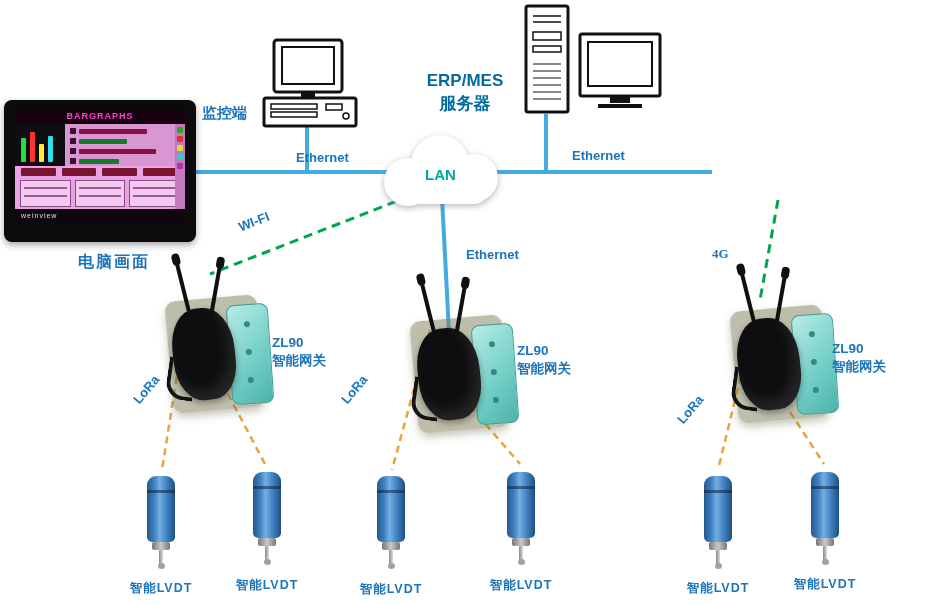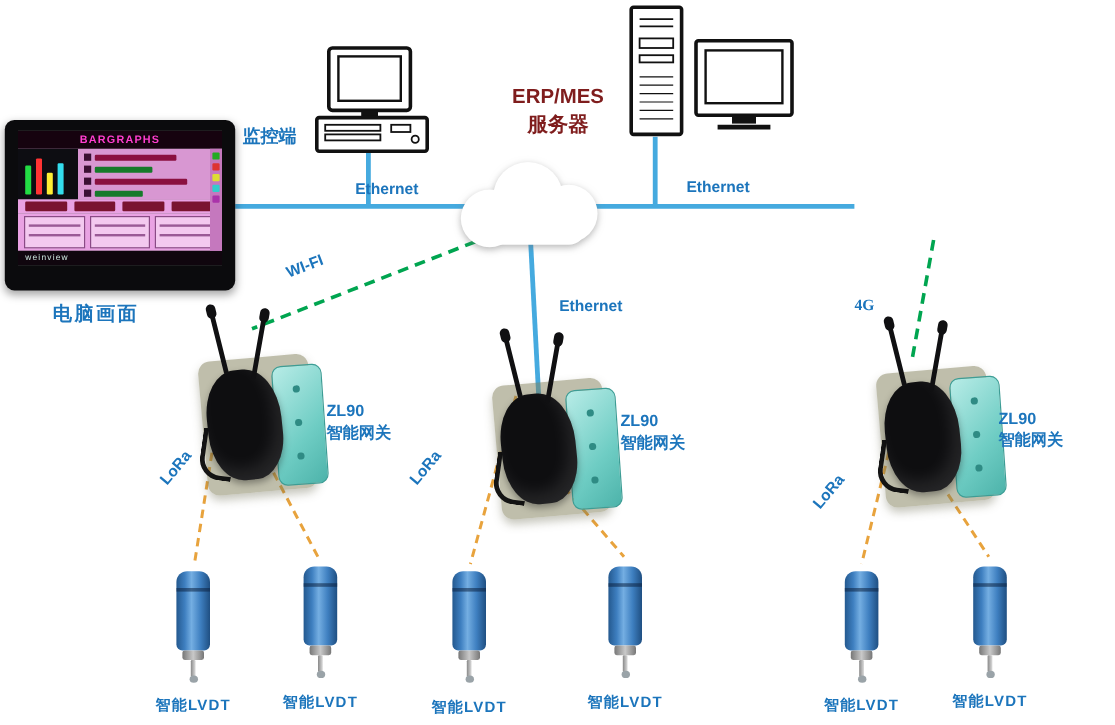--- a/index.html
+++ b/index.html
@@ -1,29 +1,29 @@
 <!DOCTYPE html>
 <html><head>
 <meta charset="utf-8">
 <style>
   html,body{margin:0;padding:0;background:#fff;}
   .stage{position:relative;width:929px;height:604px;background:#ffffff;overflow:hidden;
          font-family:"Liberation Sans","DejaVu Sans",sans-serif;}
   .wires{position:absolute;left:0;top:0;z-index:1;}
   .lbl{position:absolute;font-weight:bold;color:#1C75BC;font-size:13px;z-index:5;white-space:nowrap;}
-  .lbl-teal{color:#7f1d1d;}
+  .lbl-teal{color:#0369a1;}
   
   .cloud{position:absolute;z-index:2;}
   .cloud svg{filter:drop-shadow(0 2px 3px rgba(110,110,110,.5));}
   .cloud-label{position:absolute;left:0;right:0;text-align:center;color:#00A79B;
                font-weight:bold;font-size:15px;z-index:3;}
   
   .hmi{position:absolute;left:4px;top:100px;width:192px;height:142px;background:#0b0b0d;
        border-radius:8px;z-index:3;box-shadow:0 3px 7px rgba(0,0,0,.35);}
-  .hmi-screen{position:absolute;left:11px;top:9px;width:170px;height:112px;background:#737373;overflow:hidden;}
+  .hmi-screen{position:absolute;left:11px;top:9px;width:170px;height:112px;background:#0f766e;overflow:hidden;}
   .hmi-title{height:15px;background:#16030f;color:#ff3ecf;font-size:9px;font-weight:bold;
              text-align:center;line-height:15px;letter-spacing:1px;}
   .hmi-chart{position:relative;height:42px;background:#d897d2;display:flex;}
   .hmi-bars{width:50px;background:#0d0d12;display:flex;align-items:flex-end;gap:4px;padding:4px 6px;box-sizing:border-box;}
   .hmi-bars span{display:block;width:5px;border-radius:1px;}
   .hb1{height:24px;background:#22dd44;}
   .hb2{height:30px;background:#ff3333;}
   .hb3{height:18px;background:#ffee33;}
   .hb4{height:26px;background:#33ddee;}
   .hmi-rows{flex:1;padding:4px 5px;display:flex;flex-direction:column;gap:4px;}
@@ -68,21 +68,21 @@
   .sensor{position:absolute;width:30px;height:100px;z-index:3;}
   .sensor-body{position:absolute;left:1px;top:4px;width:28px;height:66px;border-radius:9px 9px 5px 5px;
     background:linear-gradient(90deg,#24598f 0%,#3e7fc0 25%,#74aee2 45%,#3e7fc0 72%,#1f4f82 100%);}
   .sensor-groove{position:absolute;left:1px;top:18px;width:28px;height:3px;background:rgba(12,34,66,.55);}
   .sensor-foot{position:absolute;left:6px;top:70px;width:18px;height:8px;border-radius:2px;
     background:linear-gradient(90deg,#777,#c9c9c9,#777);}
   .sensor-pin{position:absolute;left:13px;top:78px;width:4px;height:14px;border-radius:1px;
     background:linear-gradient(90deg,#888,#ddd);}
   .sensor-tip{position:absolute;left:11.5px;top:91px;width:7px;height:6px;border-radius:50%;background:#9aa3a8;}
   
-  .cap16{font-size:16px;letter-spacing:2px;}
+  .cap16{font-size:16px;letter-spacing:2px;margin-left:34px;}
   .cap-server{font-size:17px;line-height:1.35;text-align:center;width:86px;white-space:normal;}
   .gw-label{line-height:1.35;font-size:13.5px;}
   .sensor-label{width:80px;text-align:center;font-size:12.5px;letter-spacing:1px;}
 </style>
 </head>
 <body>
 
 <div class="stage">
 
   <svg class="wires" width="929" height="604">
@@ -195,20 +195,21 @@
 
   <div class="cloud" style="left:368px;top:130px;width:145px;height:85px;">
     <svg width="145" height="85">
       <g fill="#ffffff">
         <circle cx="40" cy="52" r="24"></circle>
           <circle cx="72" cy="34" r="29"></circle>
         <circle cx="106" cy="48" r="24"></circle>
           <rect x="28" y="46" width="92" height="28" rx="14"></rect>
       </g>
     </svg>
+    <div class="cloud-label" style="top:36px;">LAN</div>
   </div>
 
 
   <div class="lbl" style="left:296px;top:150px;">Ethernet</div>
   <div class="lbl" style="left:572px;top:148px;">Ethernet</div>
   <div class="lbl" style="left:238px;top:214px;transform:rotate(-21deg);">WI-FI</div>
   <div class="lbl" style="left:466px;top:247px;">Ethernet</div>
   <div class="lbl" style="left:712px;top:246px;font-family:Liberation Serif, serif;">4G</div>
   <div class="lbl" style="left:130px;top:382px;transform:rotate(-50deg);">LoRa</div>
   <div class="lbl" style="left:338px;top:382px;transform:rotate(-50deg);">LoRa</div>

